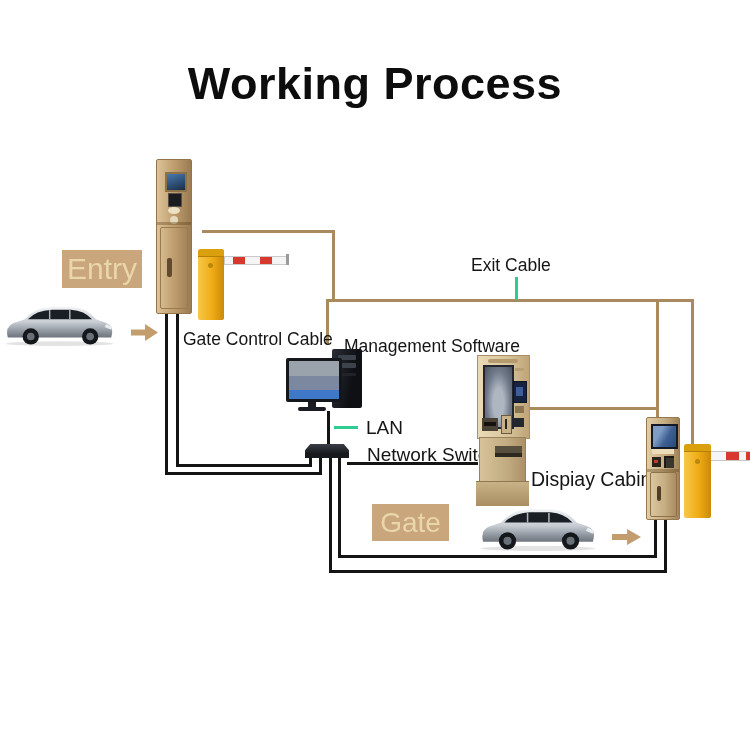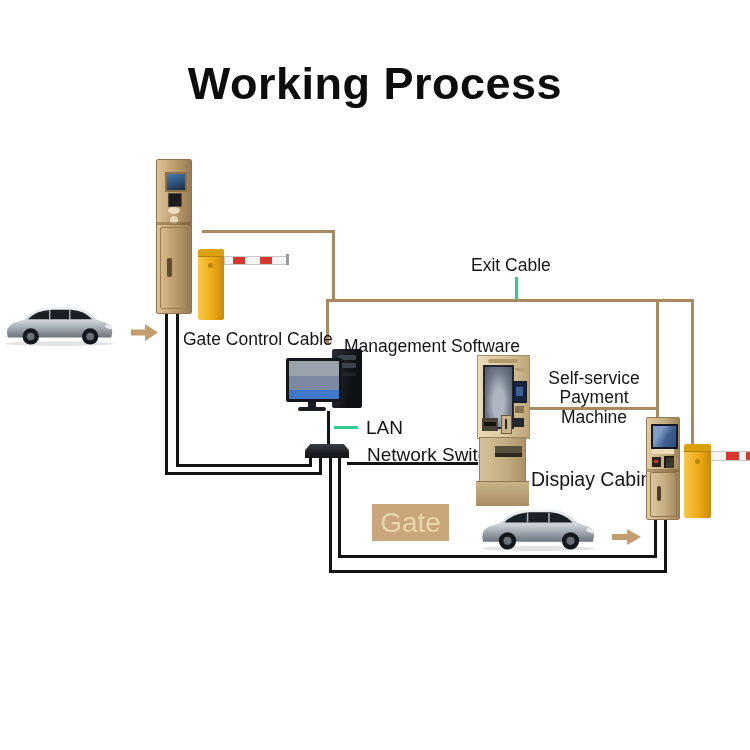--- a/index.html
+++ b/index.html
@@ -118,26 +118,23 @@
   <div class="ln b" style="left:338px;top:457px;width:3px;height:101px"></div>
   <div class="ln b" style="left:338px;top:555px;width:319px;height:3px"></div>
   <div class="ln b" style="left:654px;top:517px;width:3px;height:41px"></div>
   <div class="ln b" style="left:347px;top:462px;width:131px;height:3px"></div>
 
   <div class="lbl" style="left:344px;top:336px">Management Software</div>
   <div class="lbl" style="left:183px;top:329px">Gate Control Cable</div>
   <div class="lbl" style="left:471px;top:255px">Exit Cable</div>
   <div class="lbl" style="left:366px;top:417px;font-size:19px">LAN</div>
   <div class="lbl" style="left:367px;top:444px;font-size:19px">Network Switch</div>
-  <div class="lbl" style="left:528px;top:369px;width:132px;text-align:center;white-space:normal;line-height:1.1">
-    <div>Self-service</div>
-    <div>Payment Machine</div>
-  </div>
   <div class="lbl" style="left:531px;top:468px;font-size:19.5px">Dispiay Cabinet</div>
 
+  <div class="gatebox" style="left:62px;top:250px;width:80px;height:38px;line-height:38px;font-size:30px">Entry</div>
 
   <div class="car" style="left:2px;top:291px;width:115px;height:56px">
     <svg viewBox="0 0 240 100" preserveAspectRatio="xMidYMax meet">
       <defs>
         <linearGradient id="cb1" x1="0" y1="0" x2="0" y2="1">
           <stop offset="0" stop-color="#f2f4f6"></stop>
             <stop offset=".5" stop-color="#c8cdd4"></stop>
           <stop offset=".8" stop-color="#8f969f"></stop>
             <stop offset="1" stop-color="#6e747c"></stop>
         </linearGradient>

